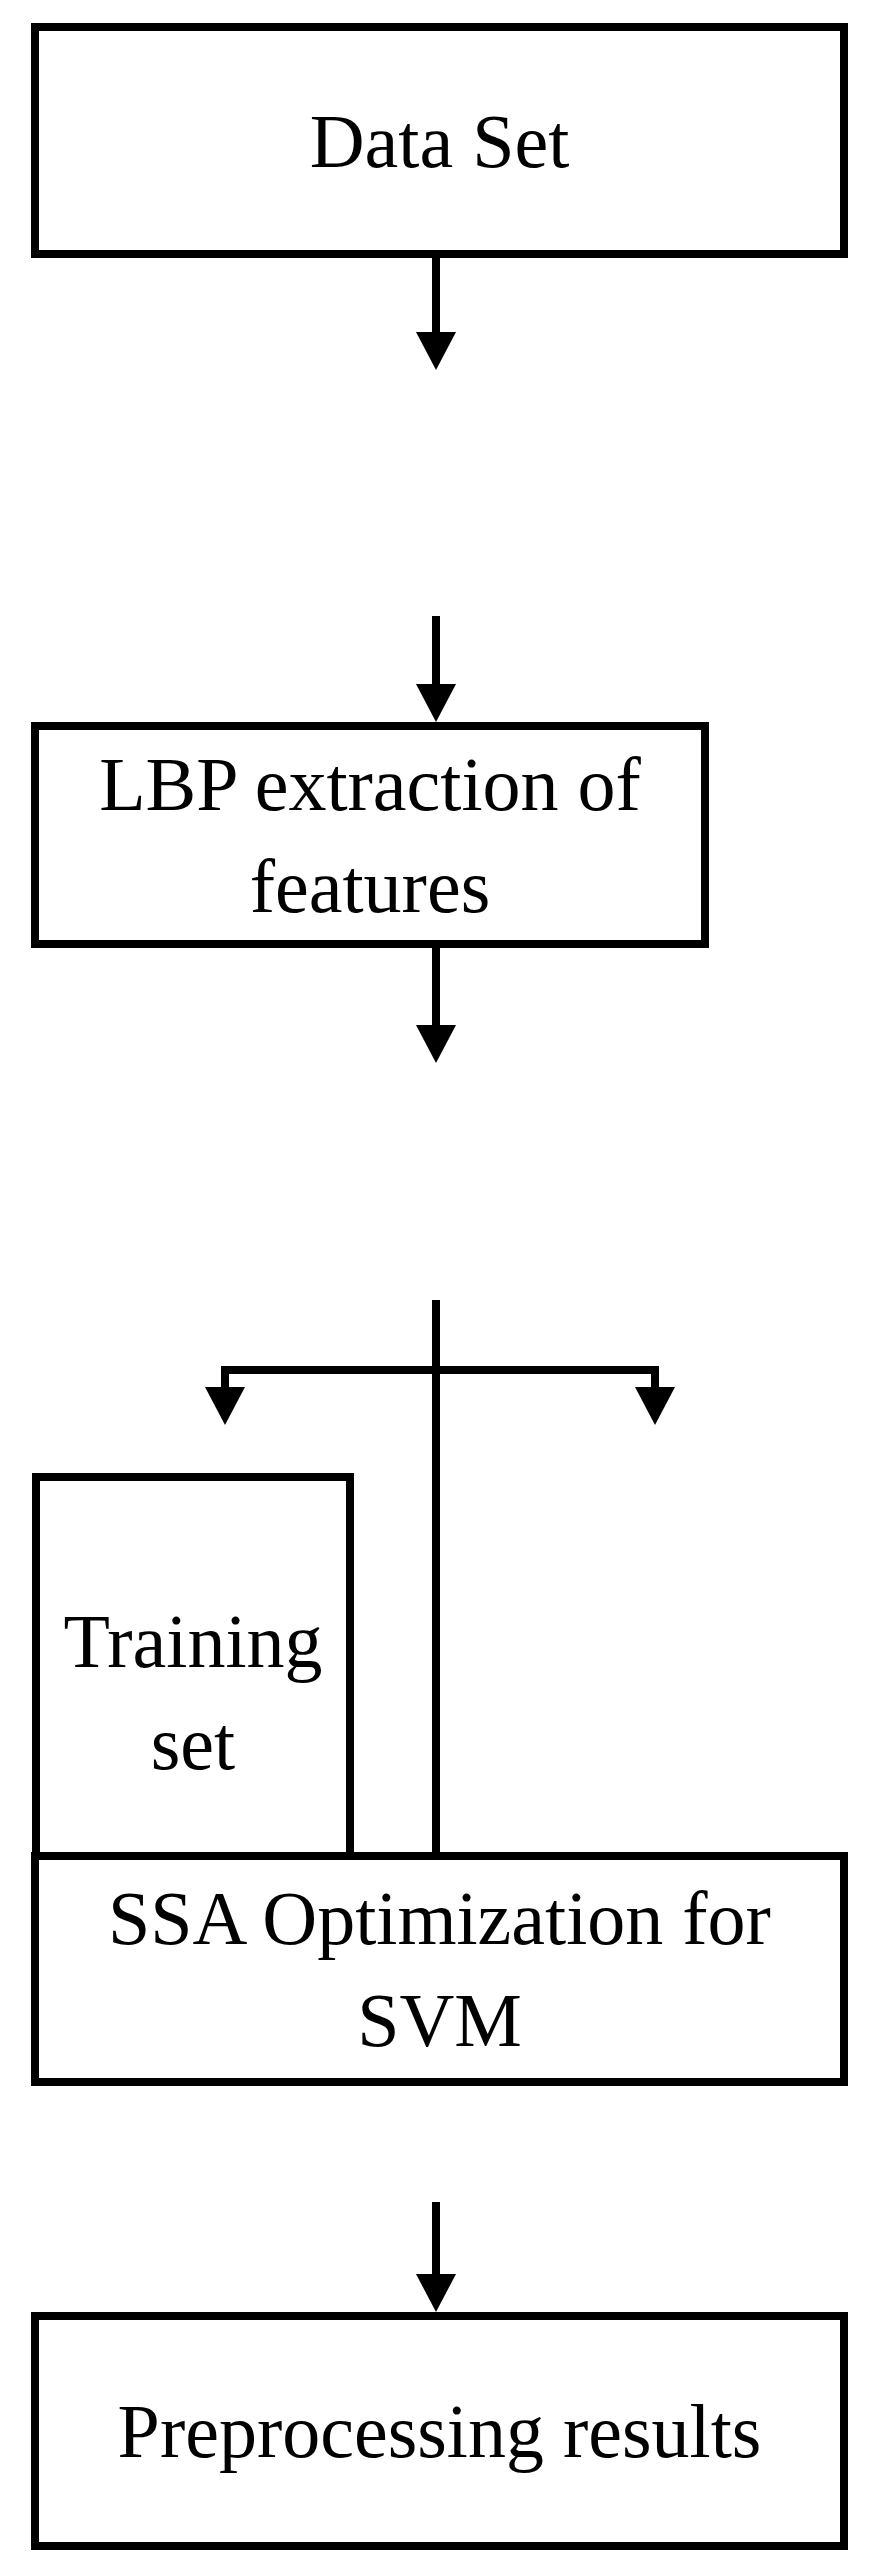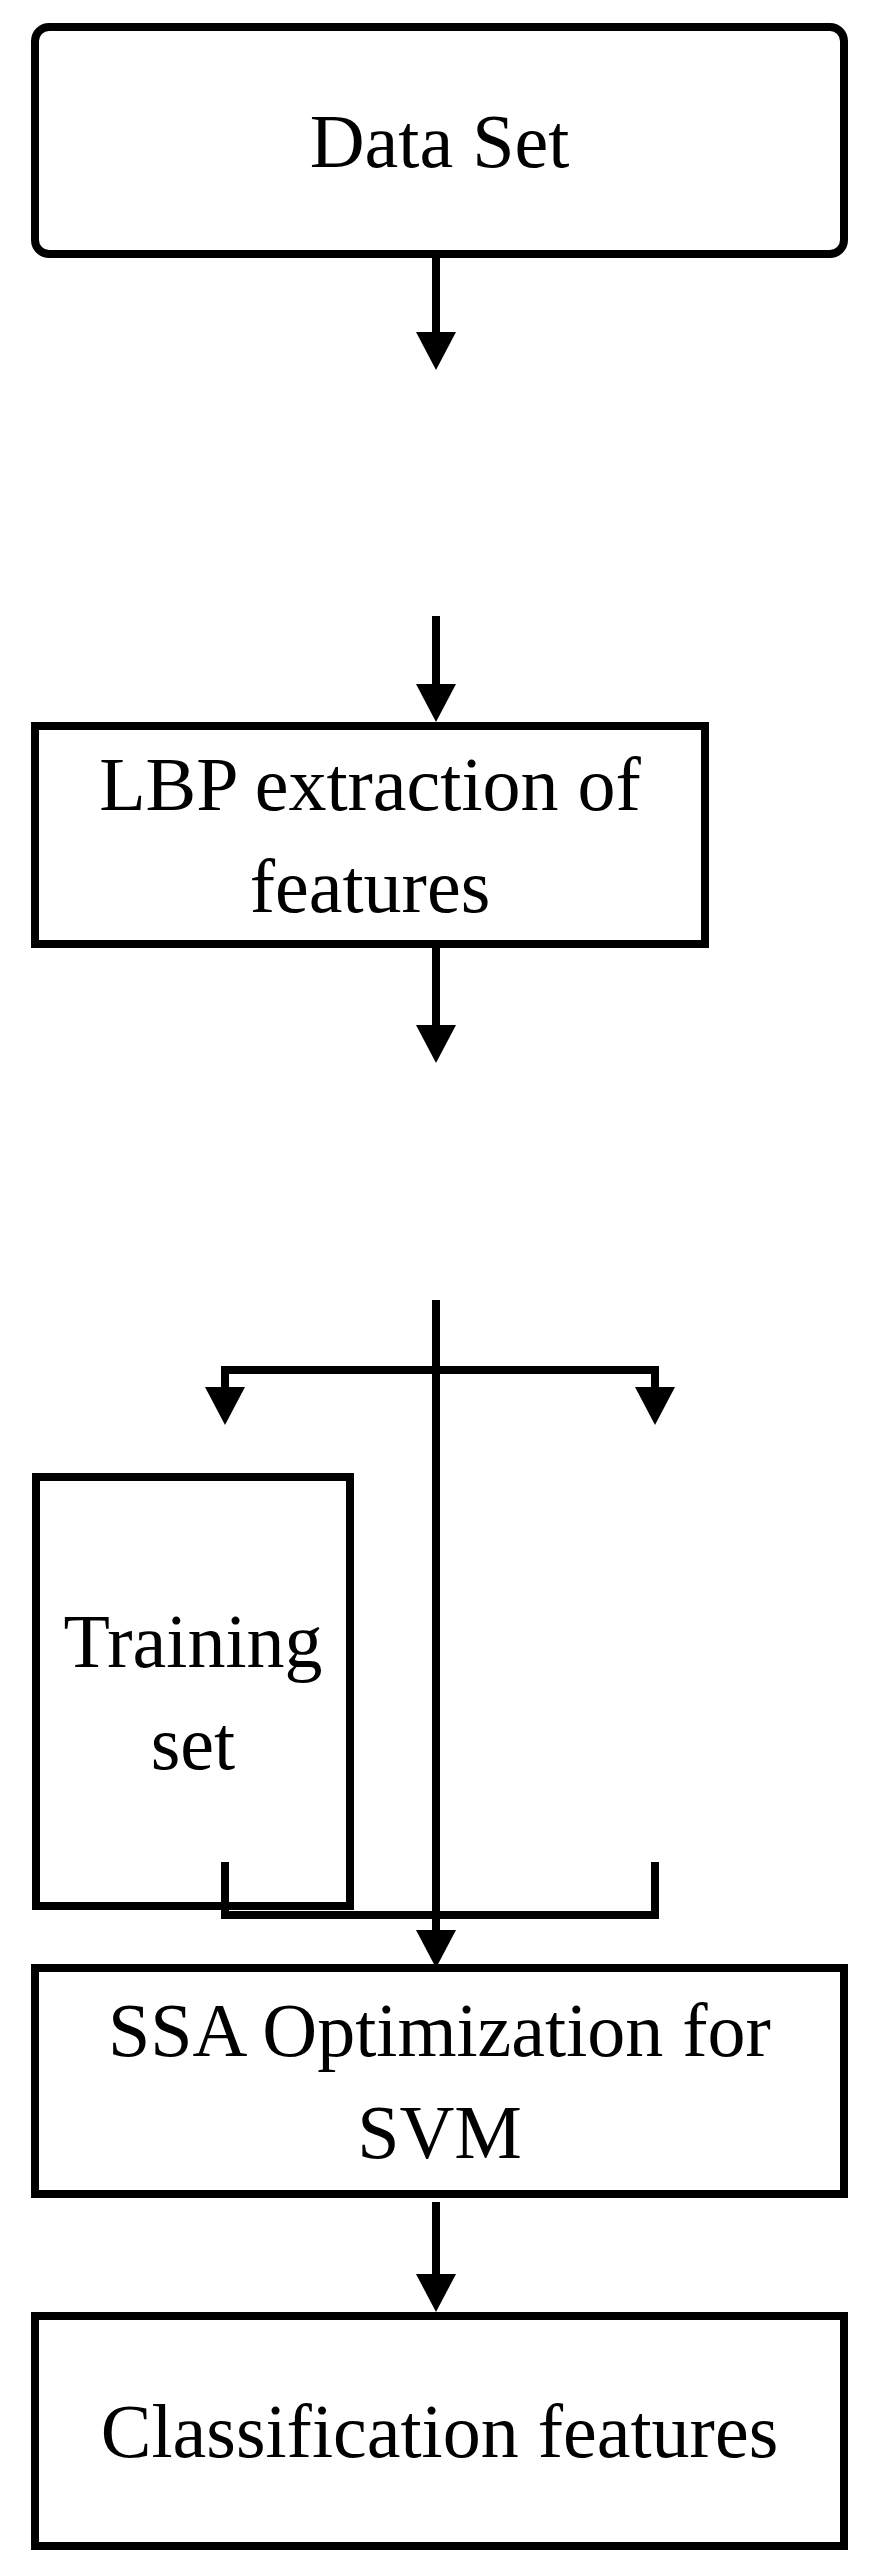--- a/index.html
+++ b/index.html
@@ -49,21 +49,21 @@
     border-left: 20px solid transparent;
     border-right: 20px solid transparent;
     border-top: 38px solid #000000;
   }
 </style>
 </head>
 <body>
 
 <div class="canvas">
 
-  <div class="node" style="left:31px; top:23px; width:817px; height:235px;border-radius:18px;">
+  <div class="node" style="left:31px; top:23px; width:817px; height:235px;">
     <span class="node-label">Data Set</span>
   </div>
 
   <div class="vline" style="left:432px; top:258px; height:76px;"></div>
   <div class="arrowhead" style="left:416px; top:332px;"></div>
 
 
   <div class="vline" style="left:432px; top:616px; height:70px;"></div>
   <div class="arrowhead" style="left:416px; top:684px;"></div>
 
@@ -92,25 +92,25 @@
   </div>
 
 
   <div class="vline" style="left:221px; top:1862px; height:57px;"></div>
   <div class="vline" style="left:651px; top:1862px; height:57px;"></div>
 
   <div class="hline" style="left:221px; top:1911px; width:438px;"></div>
 
   <div class="arrowhead" style="left:416px; top:1930px;"></div>
 
-  <div class="node" style="left:31px; top:1964px; width:817px; height:234px;">
+  <div class="node" style="left:31px; top:1852px; width:817px; height:234px;">
     <span class="node-label">SSA Optimization for
 SVM</span>
   </div>
 
   <div class="vline" style="left:432px; top:2202px; height:76px;"></div>
   <div class="arrowhead" style="left:416px; top:2274px;"></div>
 
   <div class="node" style="left:31px; top:2312px; width:817px; height:238px;">
-    <span class="node-label">Classification features</span>
+    <span class="node-label">Preprocessing results</span>
   </div>
 
 </div>
 
 </body></html>

